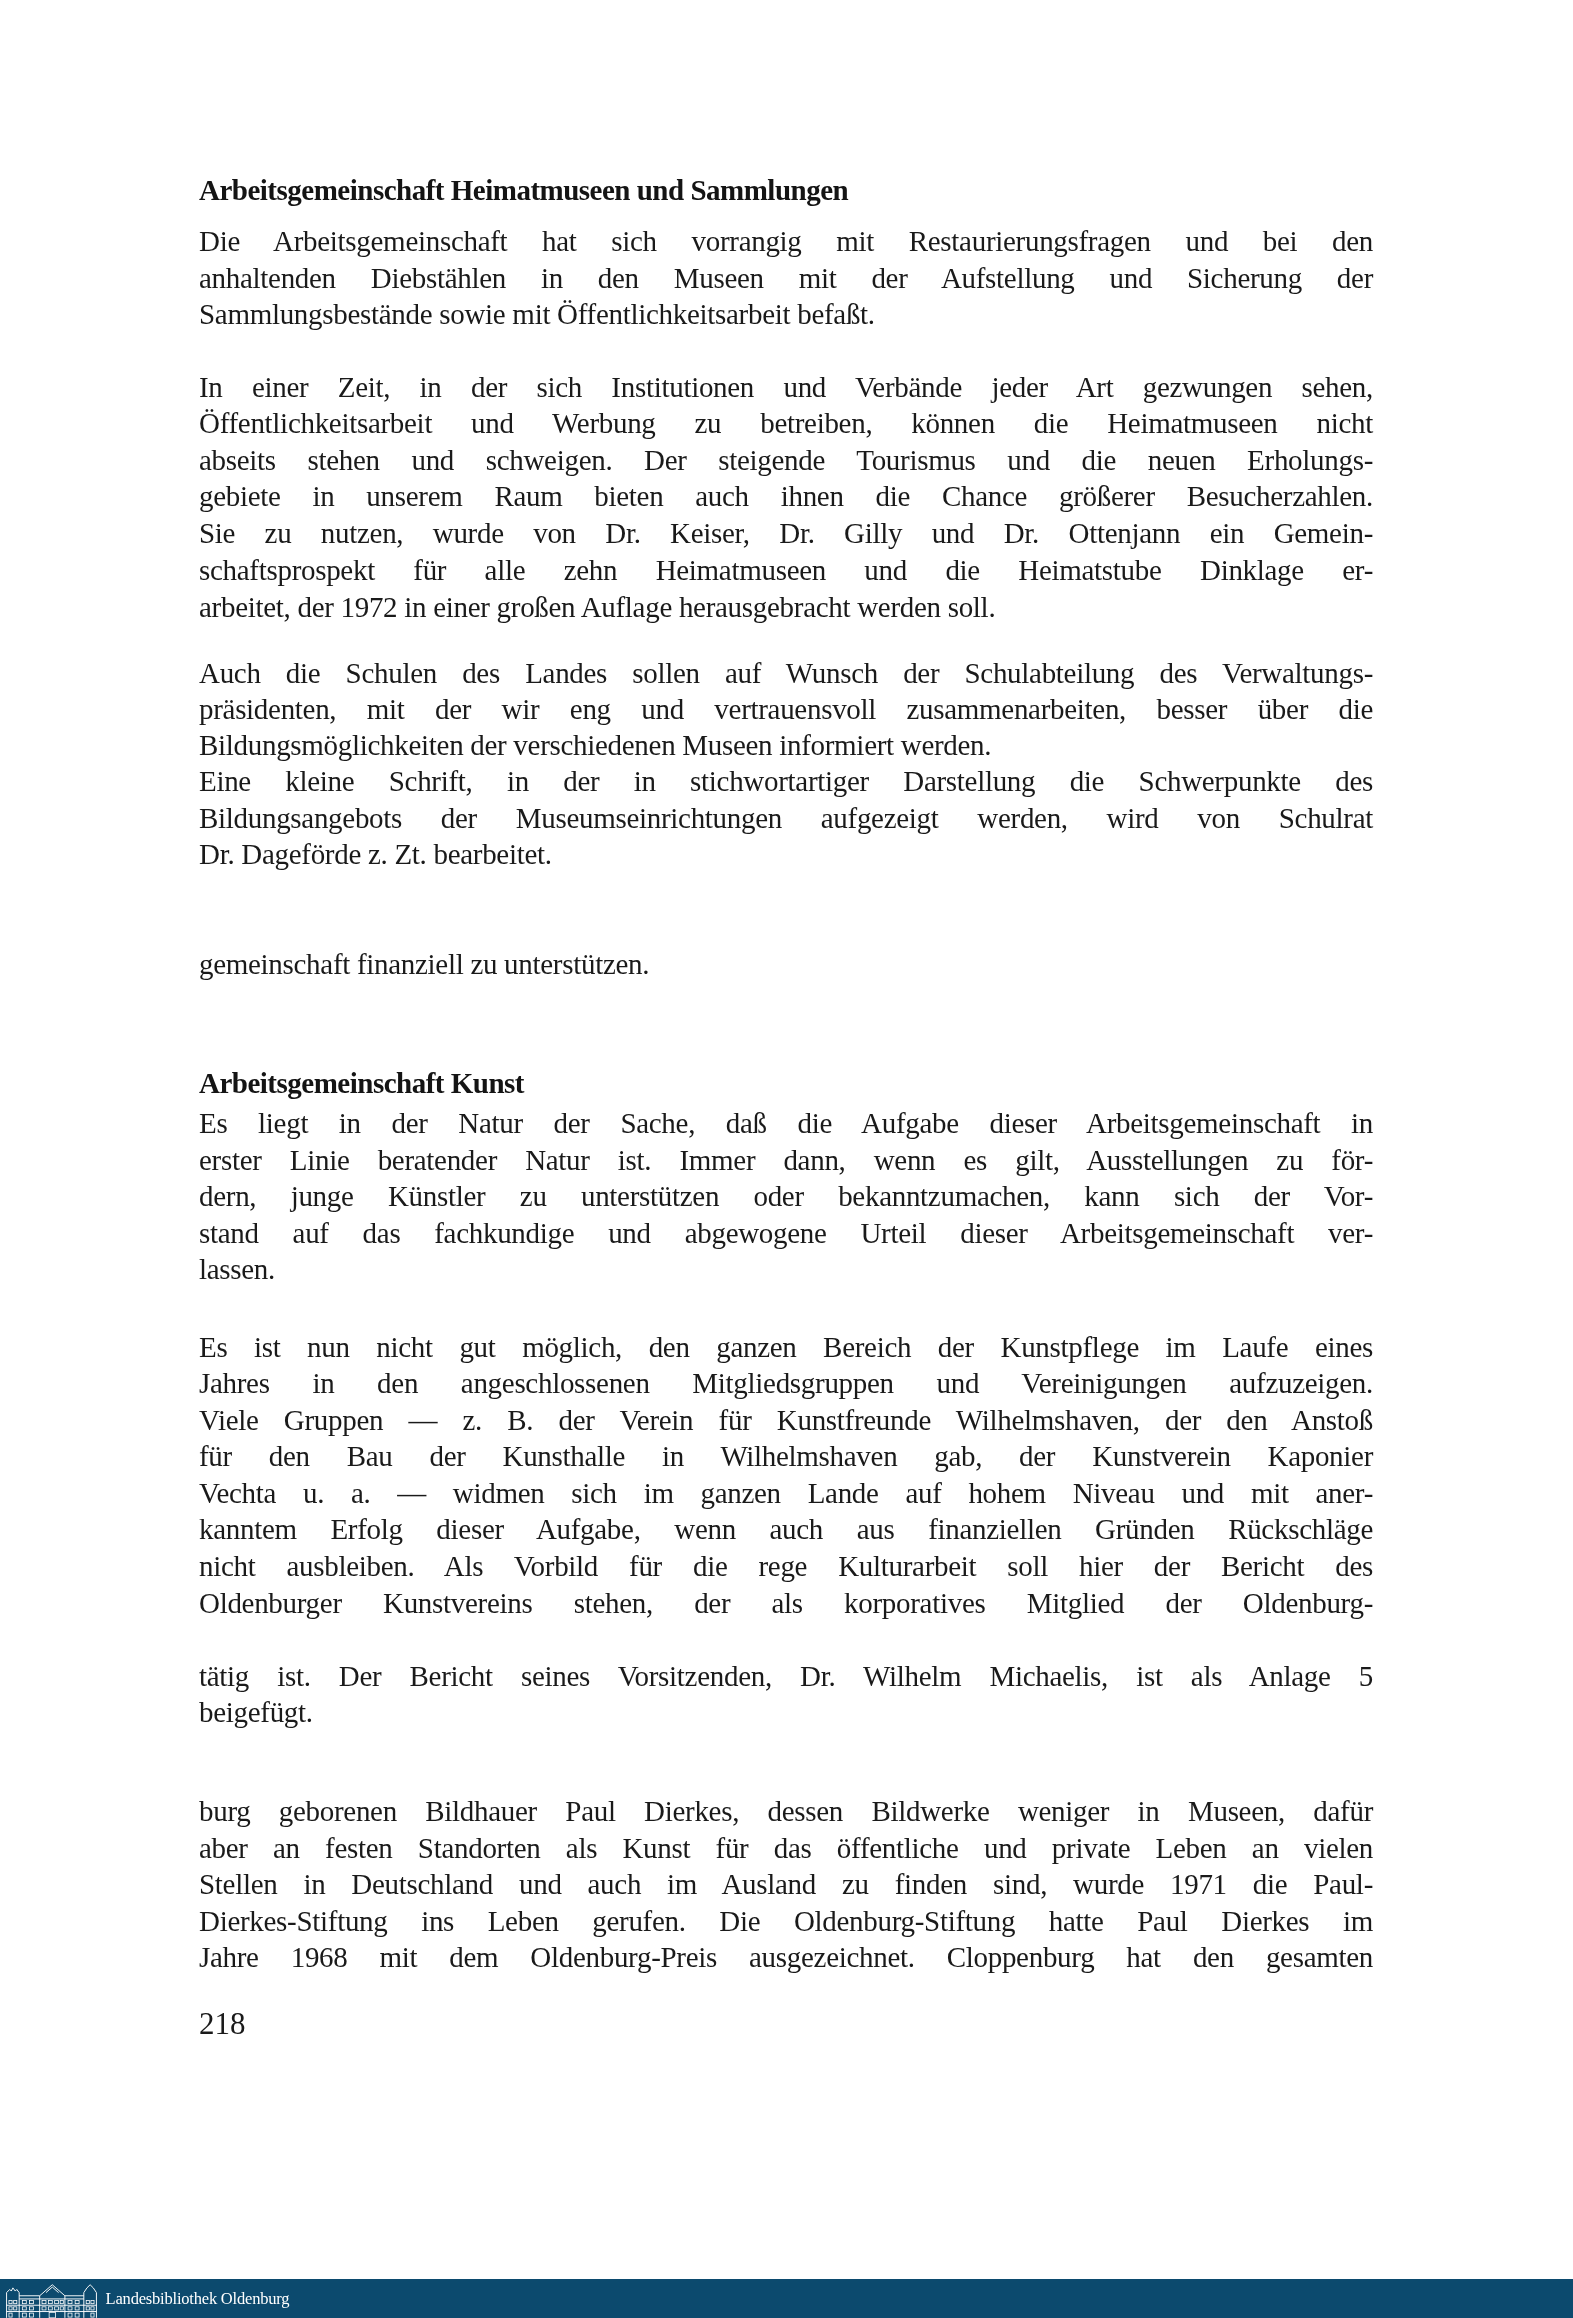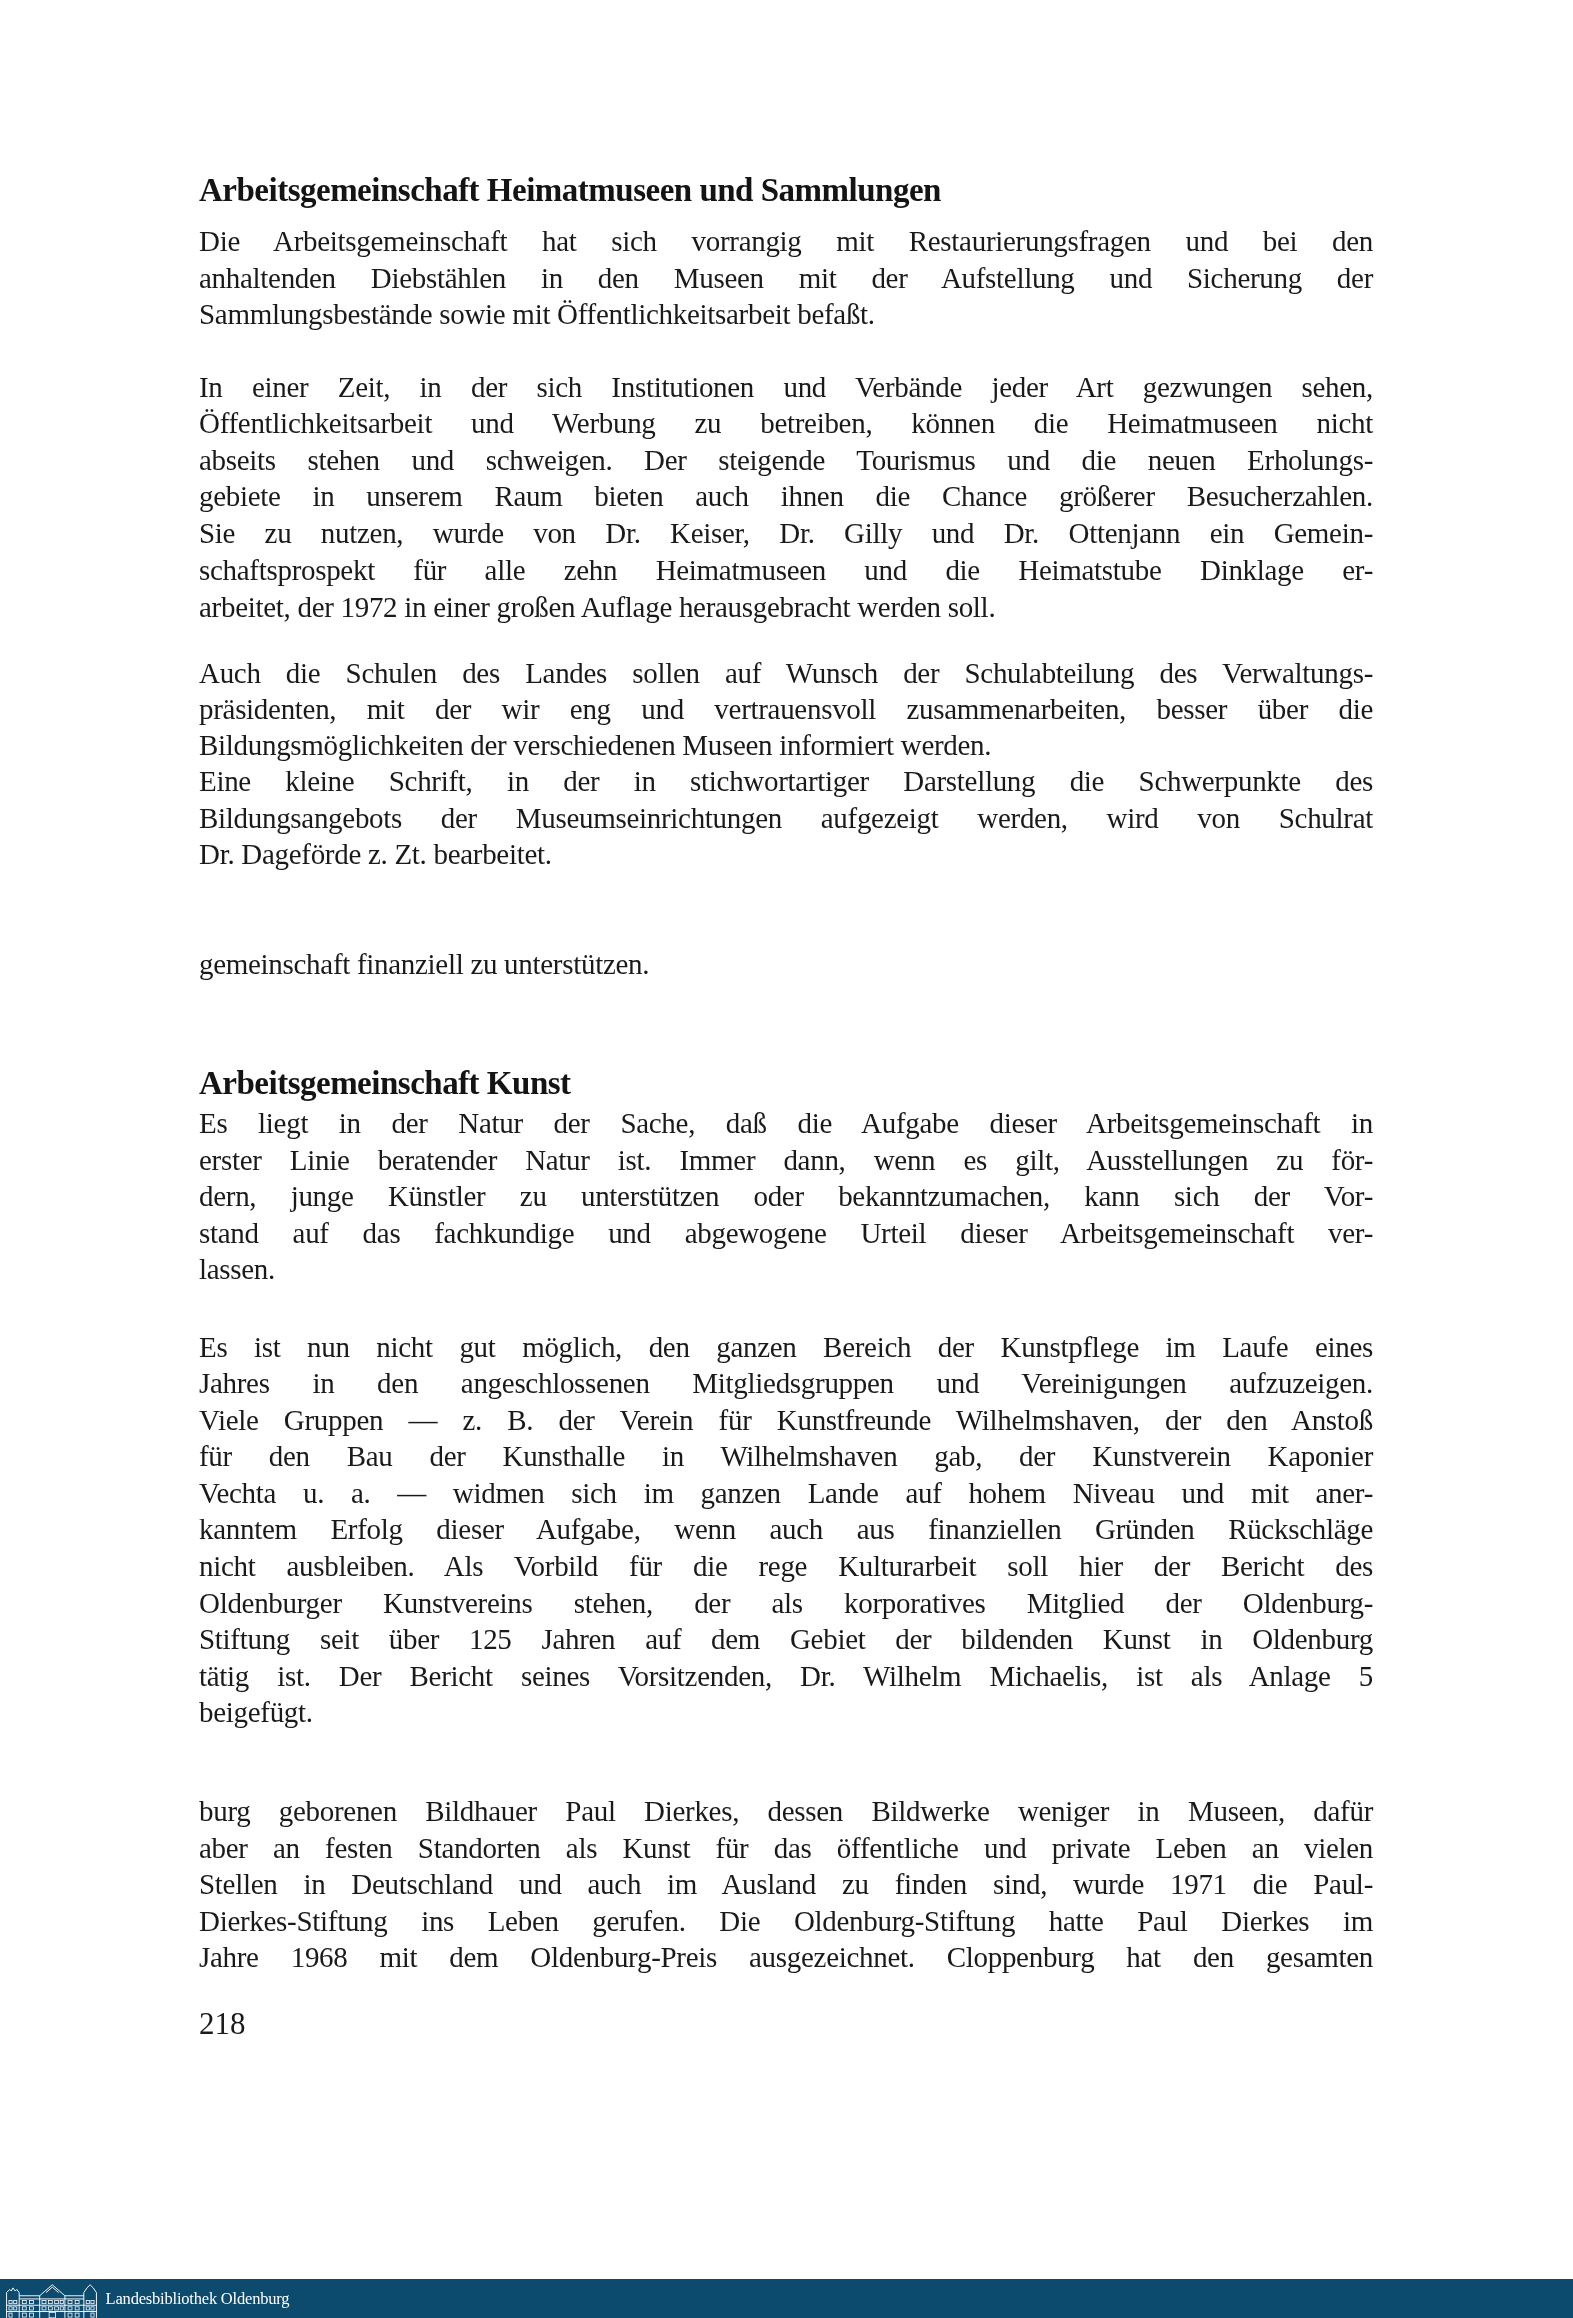--- a/index.html
+++ b/index.html
@@ -37,21 +37,21 @@
     text-align: justify;
     text-align-last: justify;
     white-space: normal;
   }
   .line.last {
     text-align: left;
   }
   .heading {
     position: absolute;
     left: 199px;
-    font-size: 33px;
+    font-size: 29px;
     line-height: 36px;
     font-weight: bold;
     white-space: nowrap;
     letter-spacing: -0.5px;
     color: #141414;
   }
   .page-number {
     position: absolute;
     left: 199px;
     font-size: 31px;
@@ -122,21 +122,20 @@
   <div class="line last" style="top:1251px;">lassen.</div>
 
   <div class="line full" style="top:1329px;">Es ist nun nicht gut möglich, den ganzen Bereich der Kunstpflege im Laufe eines</div>
   <div class="line full" style="top:1365px;">Jahres in den angeschlossenen Mitgliedsgruppen und Vereinigungen aufzuzeigen.</div>
   <div class="line full" style="top:1402px;">Viele Gruppen — z. B. der Verein für Kunstfreunde Wilhelmshaven, der den Anstoß</div>
   <div class="line full" style="top:1438px;">für den Bau der Kunsthalle in Wilhelmshaven gab, der Kunstverein Kaponier</div>
   <div class="line full" style="top:1475px;">Vechta u. a. — widmen sich im ganzen Lande auf hohem Niveau und mit aner-</div>
   <div class="line full" style="top:1511px;">kanntem Erfolg dieser Aufgabe, wenn auch aus finanziellen Gründen Rückschläge</div>
   <div class="line full" style="top:1548px;">nicht ausbleiben. Als Vorbild für die rege Kulturarbeit soll hier der Bericht des</div>
   <div class="line full" style="top:1585px;">Oldenburger Kunstvereins stehen, der als korporatives Mitglied der Oldenburg-</div>
-  <div class="line full" style="top:1621px;">Stiftung seit über 125 Jahren auf dem Gebiet der bildenden Kunst in Oldenburg</div>
   <div class="line full" style="top:1658px;">tätig ist. Der Bericht seines Vorsitzenden, Dr. Wilhelm Michaelis, ist als Anlage 5</div>
   <div class="line last" style="top:1694px;">beigefügt.</div>
 
   <div class="line full" style="top:1793px;">burg geborenen Bildhauer Paul Dierkes, dessen Bildwerke weniger in Museen, dafür</div>
   <div class="line full" style="top:1830px;">aber an festen Standorten als Kunst für das öffentliche und private Leben an vielen</div>
   <div class="line full" style="top:1866px;">Stellen in Deutschland und auch im Ausland zu finden sind, wurde 1971 die Paul-</div>
   <div class="line full" style="top:1903px;">Dierkes-Stiftung ins Leben gerufen. Die Oldenburg-Stiftung hatte Paul Dierkes im</div>
   <div class="line full" style="top:1939px;">Jahre 1968 mit dem Oldenburg-Preis ausgezeichnet. Cloppenburg hat den gesamten</div>
 
   <div class="page-number" style="top:2006px;">218</div>

